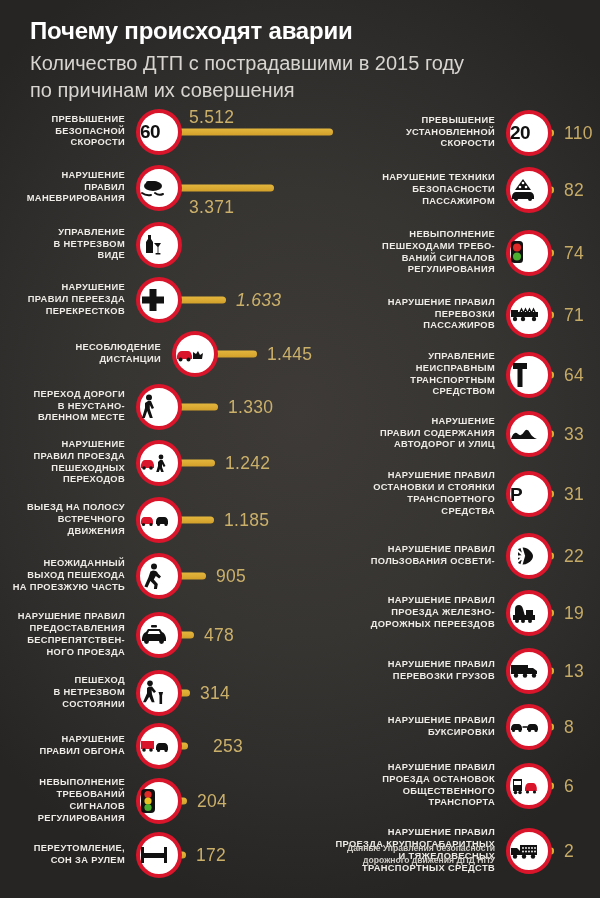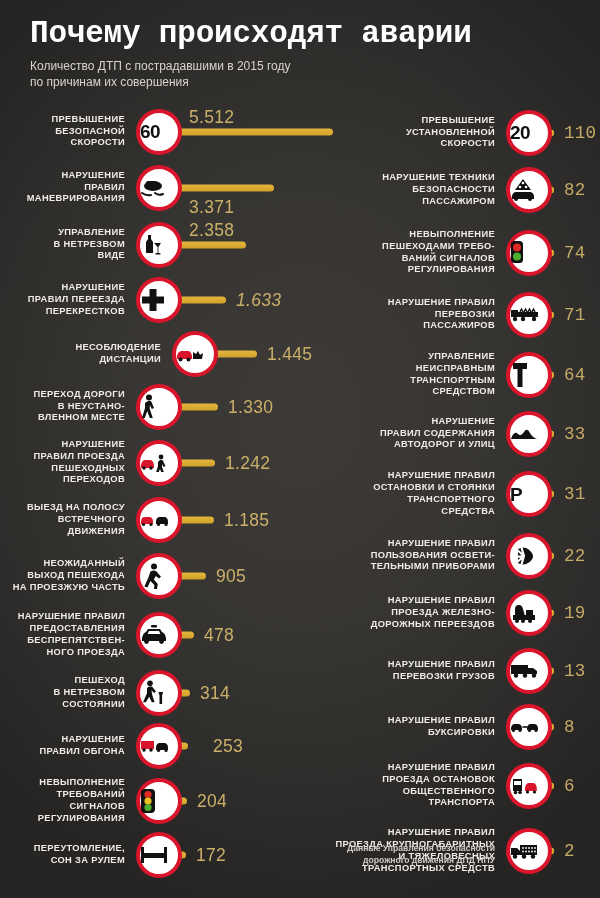--- a/index.html
+++ b/index.html
@@ -10,31 +10,31 @@
     overflow:hidden;
     position:relative;
   }
   #page{
     position:absolute;inset:0;
     background:
       radial-gradient(ellipse 70% 55% at 50% 46%, #3d3a37 0%, #373532 45%, #2e2d2b 75%, #262524 100%);
   }
   .header{position:absolute;left:30px;top:18px;right:20px;}
   .title{
-    font-family:Liberation Mono, monospace;
+    font-family:Liberation Sans, sans-serif;
     font-weight:bold;
-    font-size:31px;
+    font-size:24px;
     color:#ffffff;
     letter-spacing:-0.2px;
     line-height:1.05;
     white-space:nowrap;
   }
   .subtitle{
     margin-top:7px;
-    font-size:12px;
+    font-size:20px;
     color:#d8d5d0;
     line-height:1.35;
     font-weight:400;
   }
 
   .cols{position:absolute;left:0;top:104px;width:600px;}
   .col{position:absolute;top:0;width:300px;}
   .col-left{left:0;}
   .col-right{left:300px;}
 
@@ -50,21 +50,21 @@
   .col-left .signwrap{width:52px;display:flex;justify-content:center;}
   .col-left .barzone{flex:1;position:relative;height:46px;}
 
   
   .col-right .label{
     width:195px;text-align:right;padding-right:8px;
     font-size:9.3px;font-weight:bold;color:#efece7;
     line-height:1.28;letter-spacing:0.35px;text-transform:uppercase;
   }
   .col-right .signwrap{width:52px;display:flex;justify-content:center;}
-  .col-right .barzone{flex:1;position:relative;height:46px;font-family:Liberation Mono, monospace;}
+  .col-right .barzone{flex:1;position:relative;height:46px;}
 
   
   .sign{
     width:46px;height:46px;border-radius:50%;
     background:#ffffff;
     border:4.5px solid #d8152a;
     box-sizing:border-box;
     position:relative;
     display:flex;align-items:center;justify-content:flex-start;
     flex:none;
@@ -167,24 +167,20 @@
             <div>ВИДЕ</div>
           </div>
           <div class="signwrap">
             <div class="sign">
               <svg width="24" height="24" viewBox="0 0 24 24">
                 <path d="M8 2h3v4l2 3v11H6V9l2-3z" fill="#111"></path>
                 <path d="M14 10h7l-2.6 4V20h2v1.4h-4.8V20h2v-6z" fill="#111"></path>
               </svg>
             </div>
           </div>
-          <div class="barzone">
-            <div class="bar" style="width: 65px;"></div>
-            <div class="value above" style="left: 4px;">2.358</div>
-          </div>
         </div>
         <div class="row" style="height: 54px;">
           <div class="label">
             <div>НАРУШЕНИЕ</div>
             <div>ПРАВИЛ ПЕРЕЕЗДА</div>
             <div>ПЕРЕКРЕСТКОВ</div>
           </div>
           <div class="signwrap">
             <div class="sign">
               <svg width="26" height="26" viewBox="0 0 26 26">
@@ -545,21 +541,20 @@
           </div>
           <div class="barzone">
             <div class="bar" style="width: 3px;"></div>
             <div class="value" style="left: 9px;">31</div>
           </div>
         </div>
         <div class="row" style="height: 57px;">
           <div class="label">
             <div>НАРУШЕНИЕ ПРАВИЛ</div>
             <div>ПОЛЬЗОВАНИЯ ОСВЕТИ-</div>
-            <div>ТЕЛЬНЫМИ ПРИБОРАМИ</div>
           </div>
           <div class="signwrap">
             <div class="sign">
               <svg width="28" height="22" viewBox="0 0 28 22">
                 <path d="M8 4 q6-3 10 0 q5 4 5 7 q0 4-5 7 q-5 3-10 0z" fill="#111"></path>
                 <path d="M14 11 l-9-8 M14 11 l-3-10 M14 11 l-11 1 M14 11 l-9 8 M14 11 l-3 10" stroke="#fff" stroke-width="2.2" fill="none" stroke-linecap="round"></path>
               </svg>
             </div>
           </div>
           <div class="barzone">

